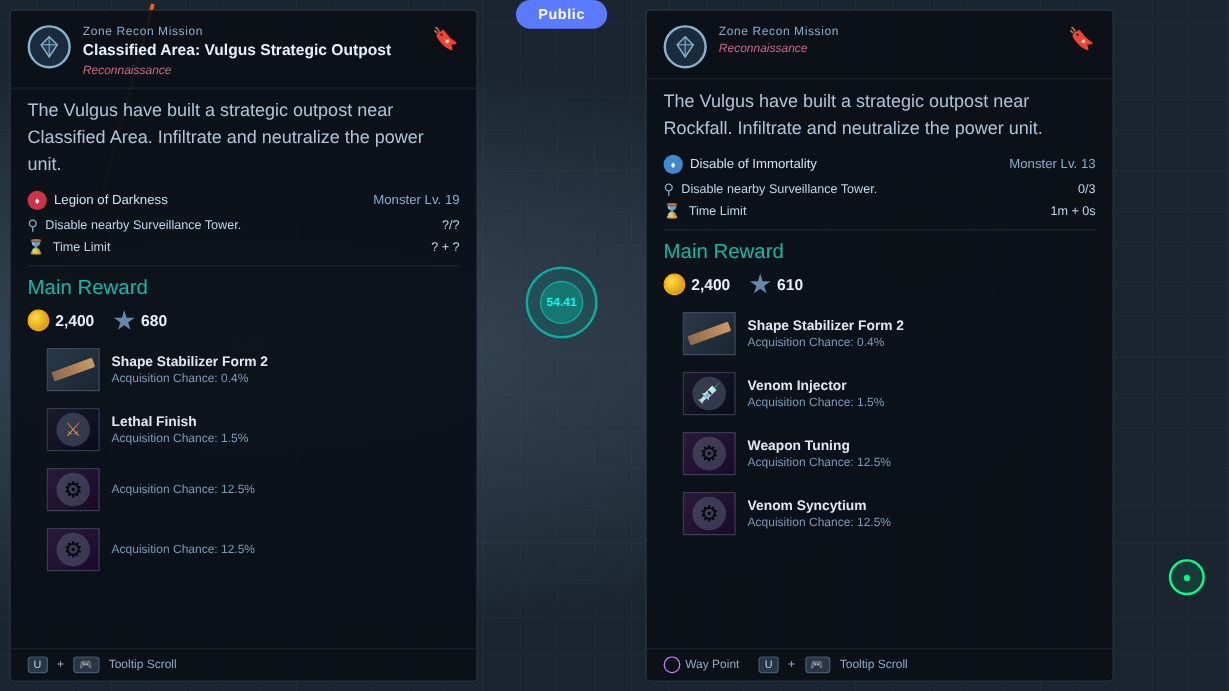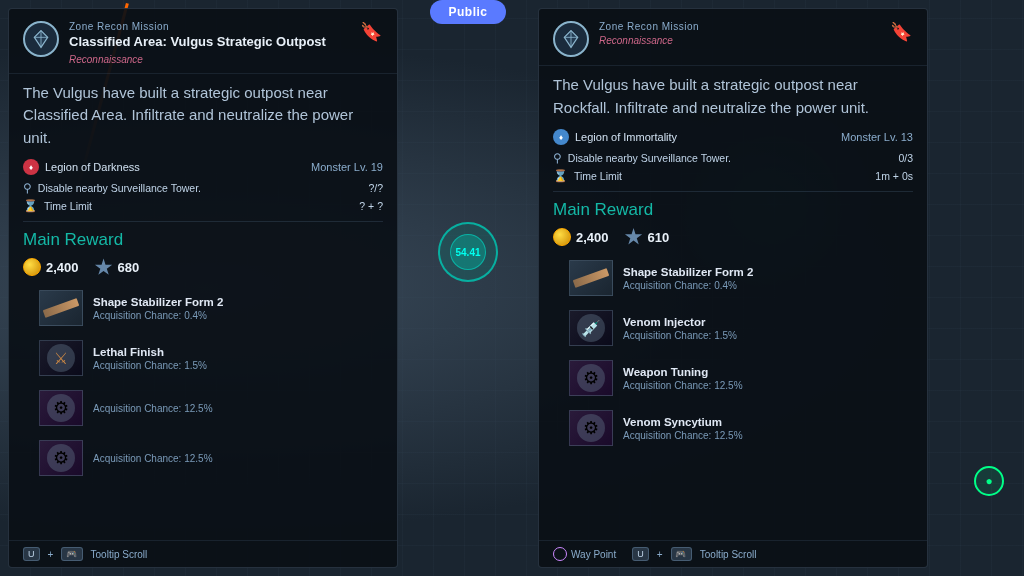--- a/index.html
+++ b/index.html
@@ -630,21 +630,21 @@
       </div>
       <div class="bookmark-icon">🔖</div>
     </div>
 
     <div class="panel-body">
       <div class="mission-desc">The Vulgus have built a strategic outpost near Rockfall. Infiltrate and neutralize the power unit.</div>
 
       <div class="faction-row">
         <div class="faction-left">
           <div class="faction-icon faction-icon-blue">♦</div>
-          <span>Legion of Immortality</span>
+          <span>Disable of Immortality</span>
         </div>
         <span class="monster-level">Monster Lv. 13</span>
       </div>
 
       <div class="objective-row">
         <div class="objective-left">
           <span class="obj-icon">⚲</span>
           <span>Disable nearby Surveillance Tower.</span>
         </div>
         <span class="obj-value">0/3</span>

